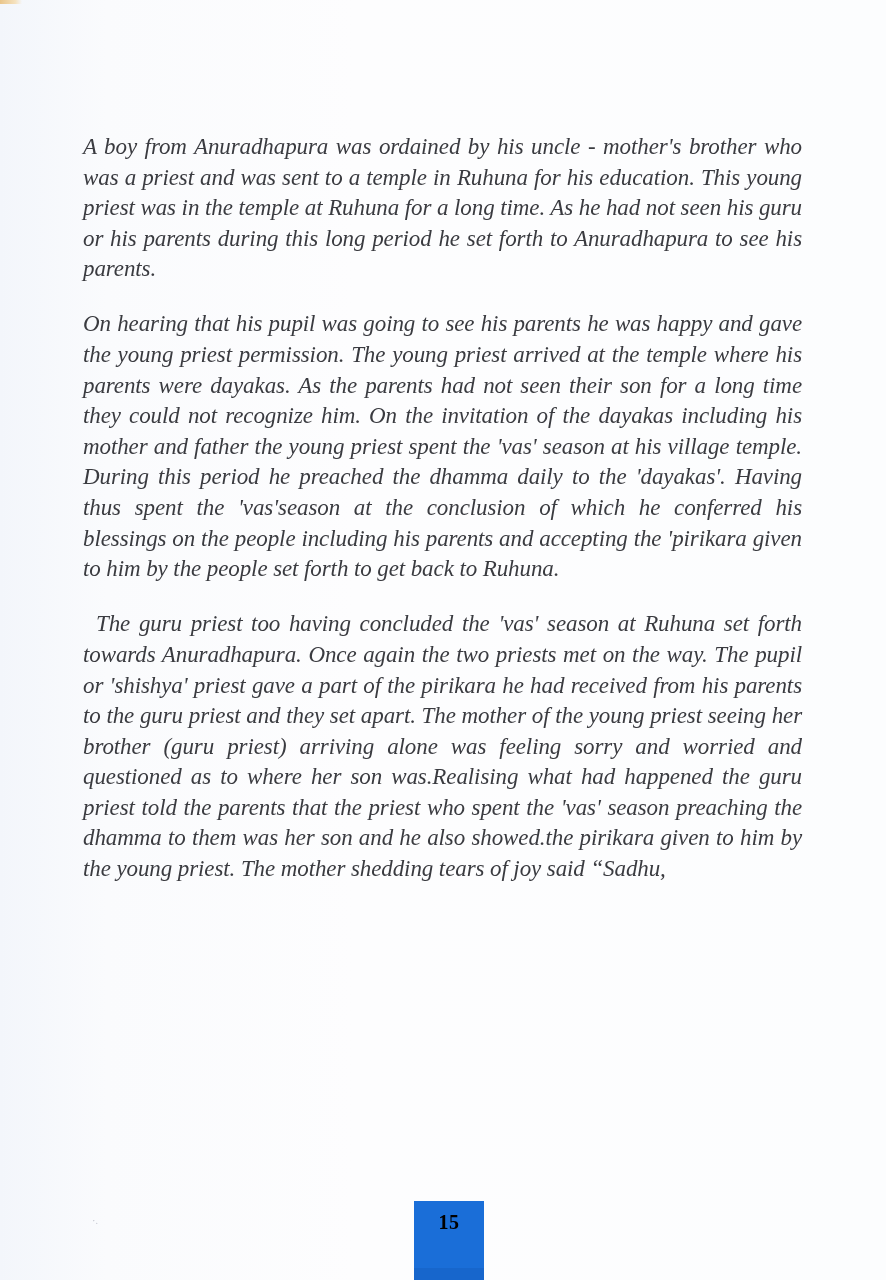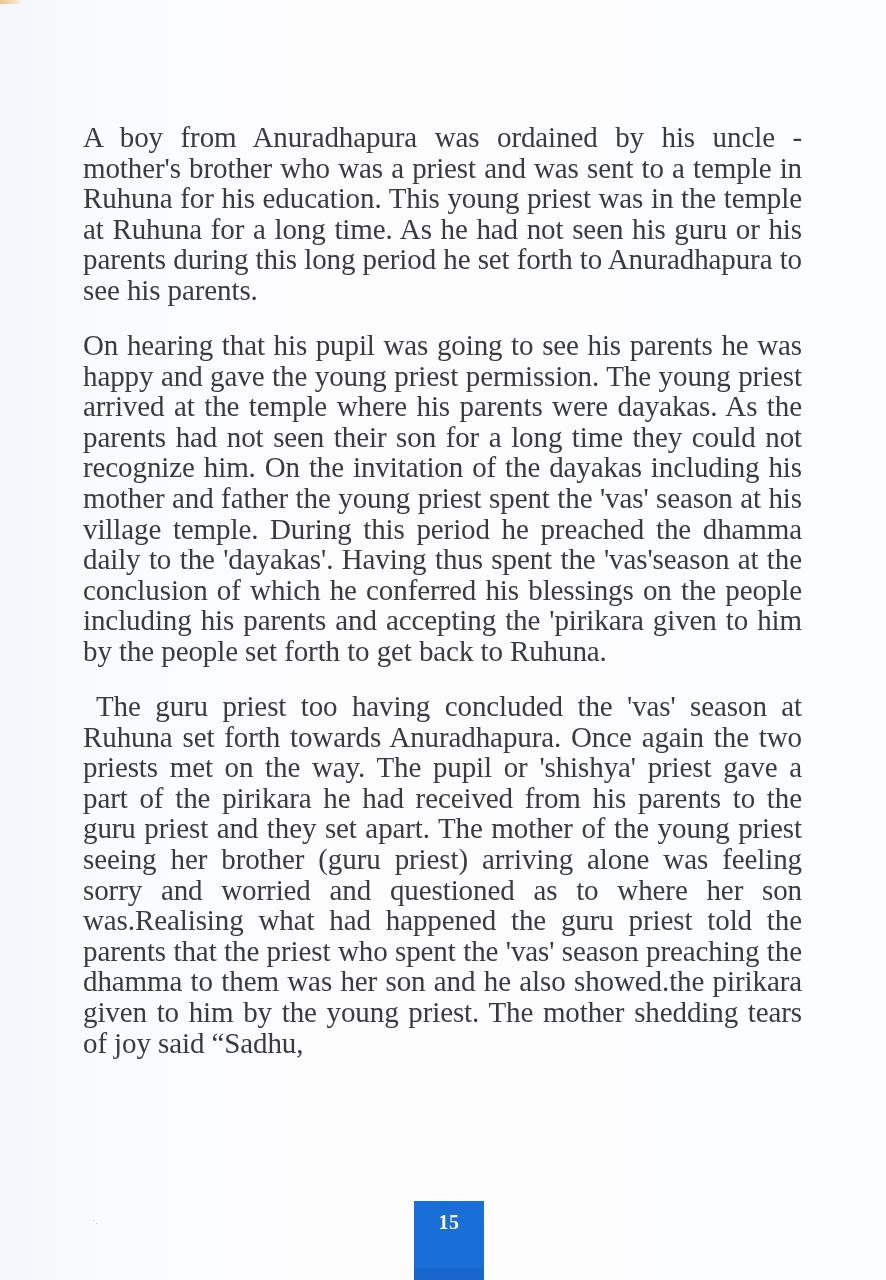--- a/index.html
+++ b/index.html
@@ -24,24 +24,25 @@
     .corner-mark {
       position: absolute;
       left: 0; top: 0;
       width: 22px; height: 4px;
       background: linear-gradient(90deg, #e9c58a, #f5e2bf 70%, rgba(255,255,255,0));
     }
     .text-block {
       position: absolute;
       left: 83px;
       width: 719px;
-      top: 122px;
+      top: 132px;
       color: #3a3b40;
-      font-size: 29px;
+      font-size: 23px;
       line-height: 30.6px;
+      font-style: italic;
     }
     .para {
       margin: 0;
       text-align: justify;
       text-align-last: left;
       hyphens: none;
       letter-spacing: -0.1px;
     }
     .para + .para {
       margin-top: 24.5px;
@@ -56,21 +57,21 @@
       width: 70px;
       height: 79px;
       background: #1a6ed8;
       box-shadow: inset 0 -12px 0 #1766cc;
     }
     .page-number {
       position: absolute;
       left: 0; right: 0;
       top: 10px;
       text-align: center;
-      color: #fef9c3;
+      color: #000000;
       font-size: 20px;
       font-weight: bold;
       letter-spacing: 0.5px;
     }
     .smudge {
       position: absolute;
       left: 92px;
       top: 1215px;
       width: 10px; height: 8px;
       color: #c7c9d2;

